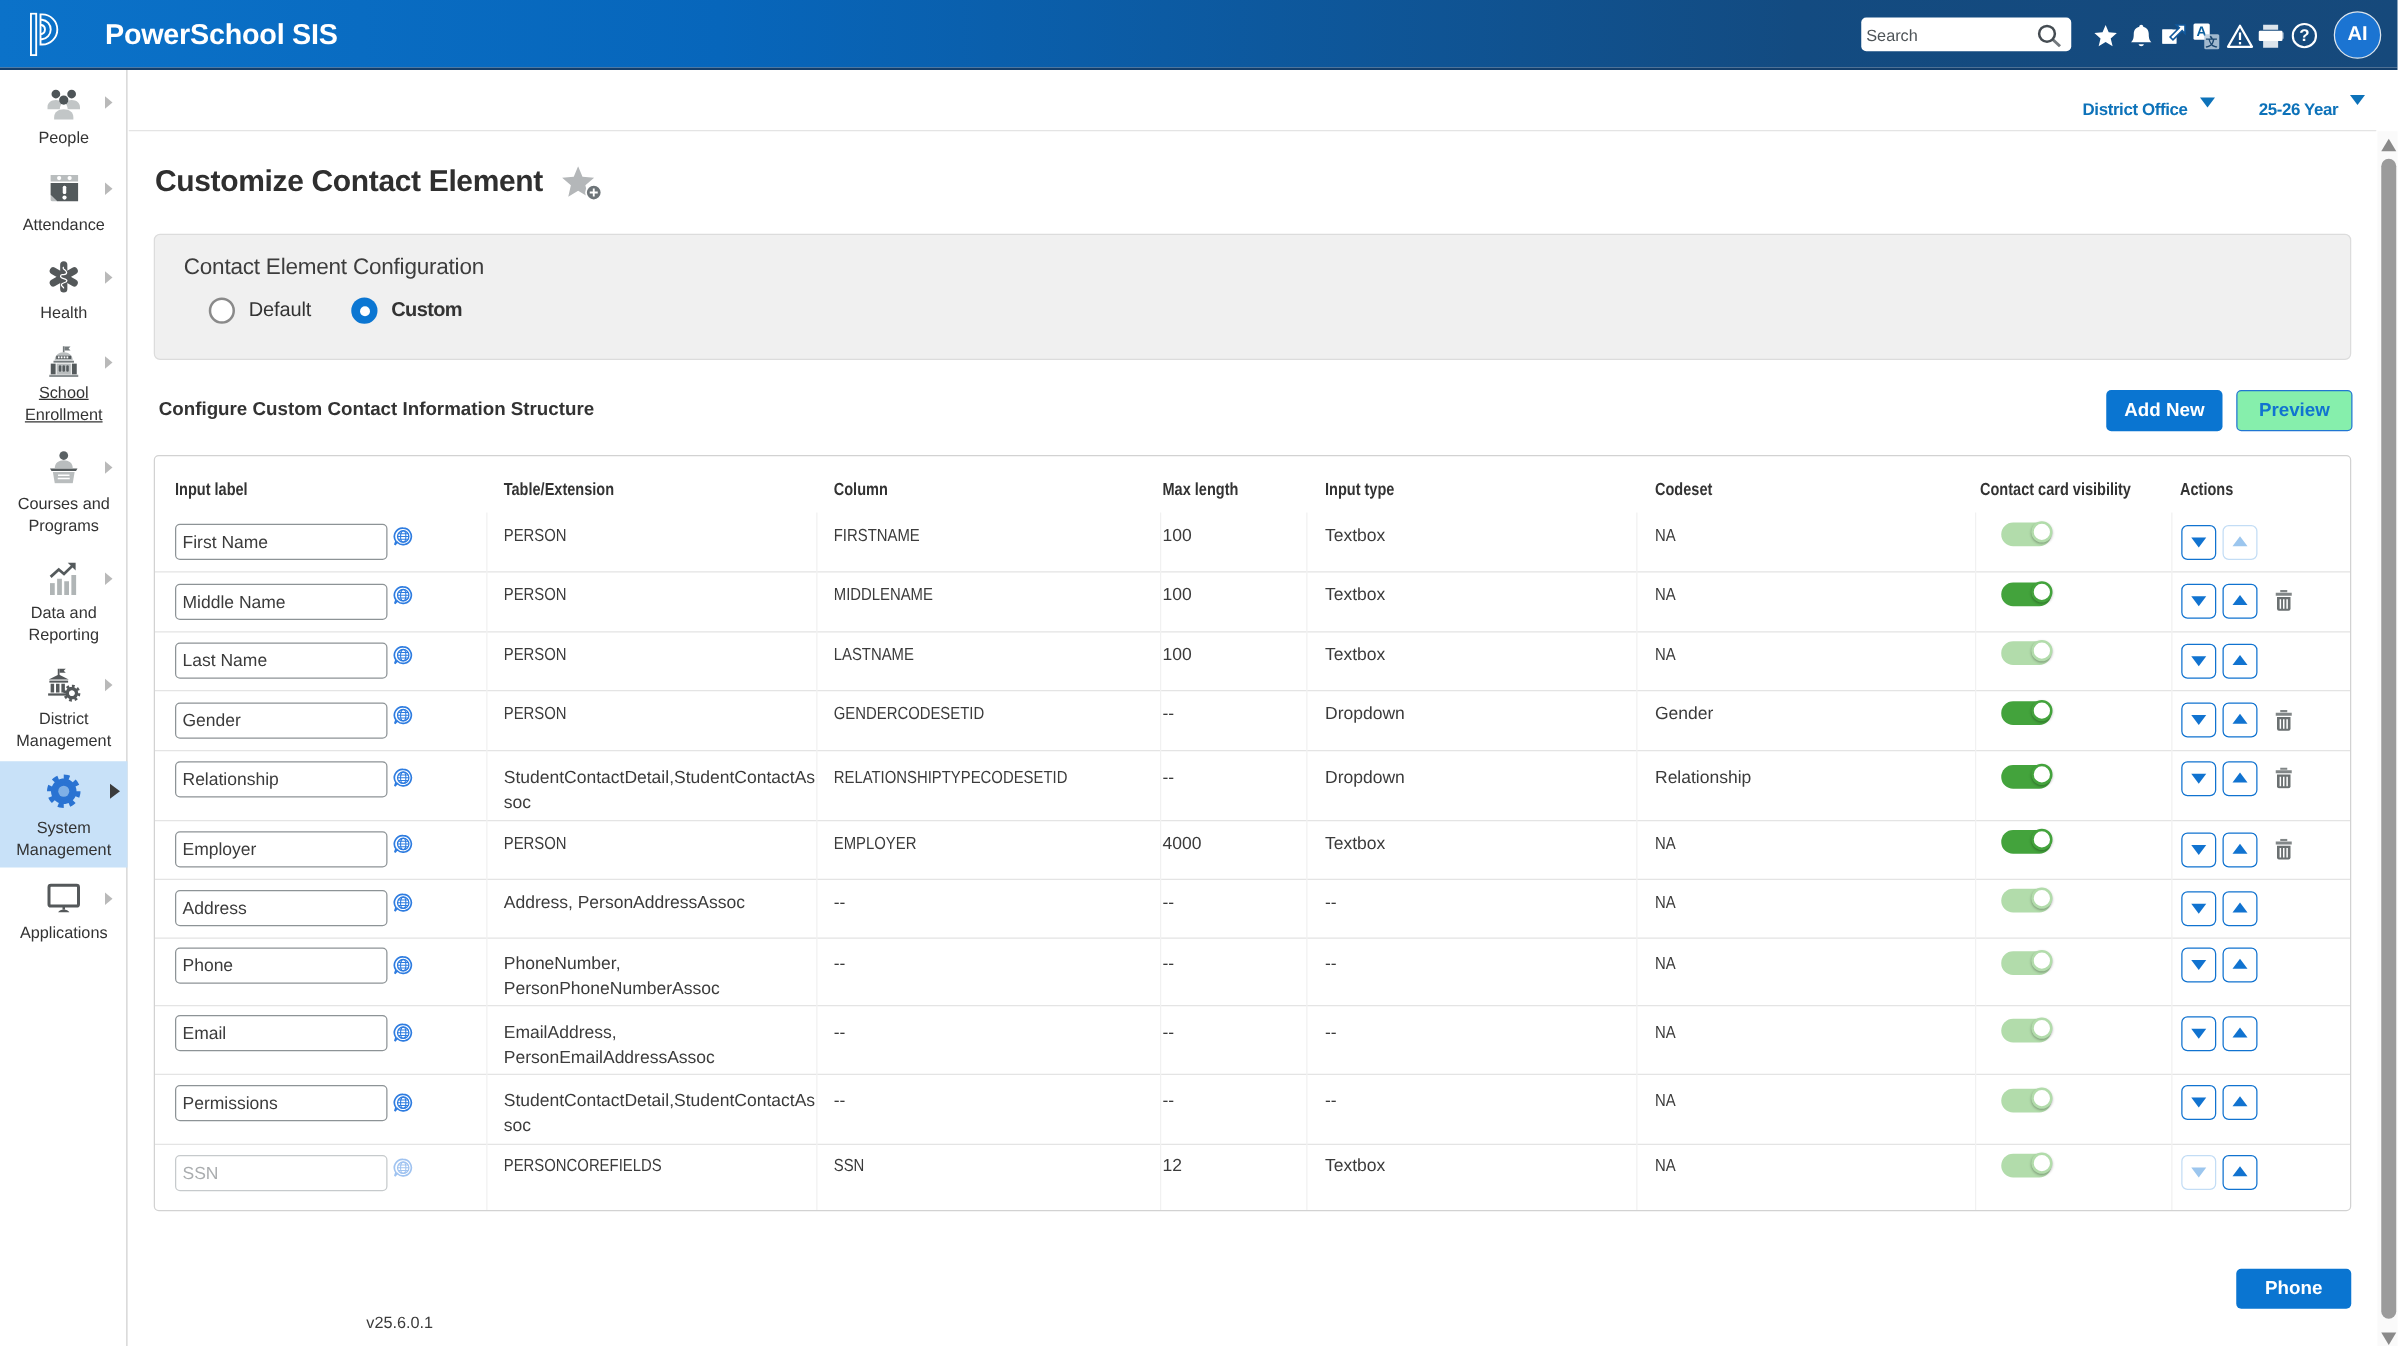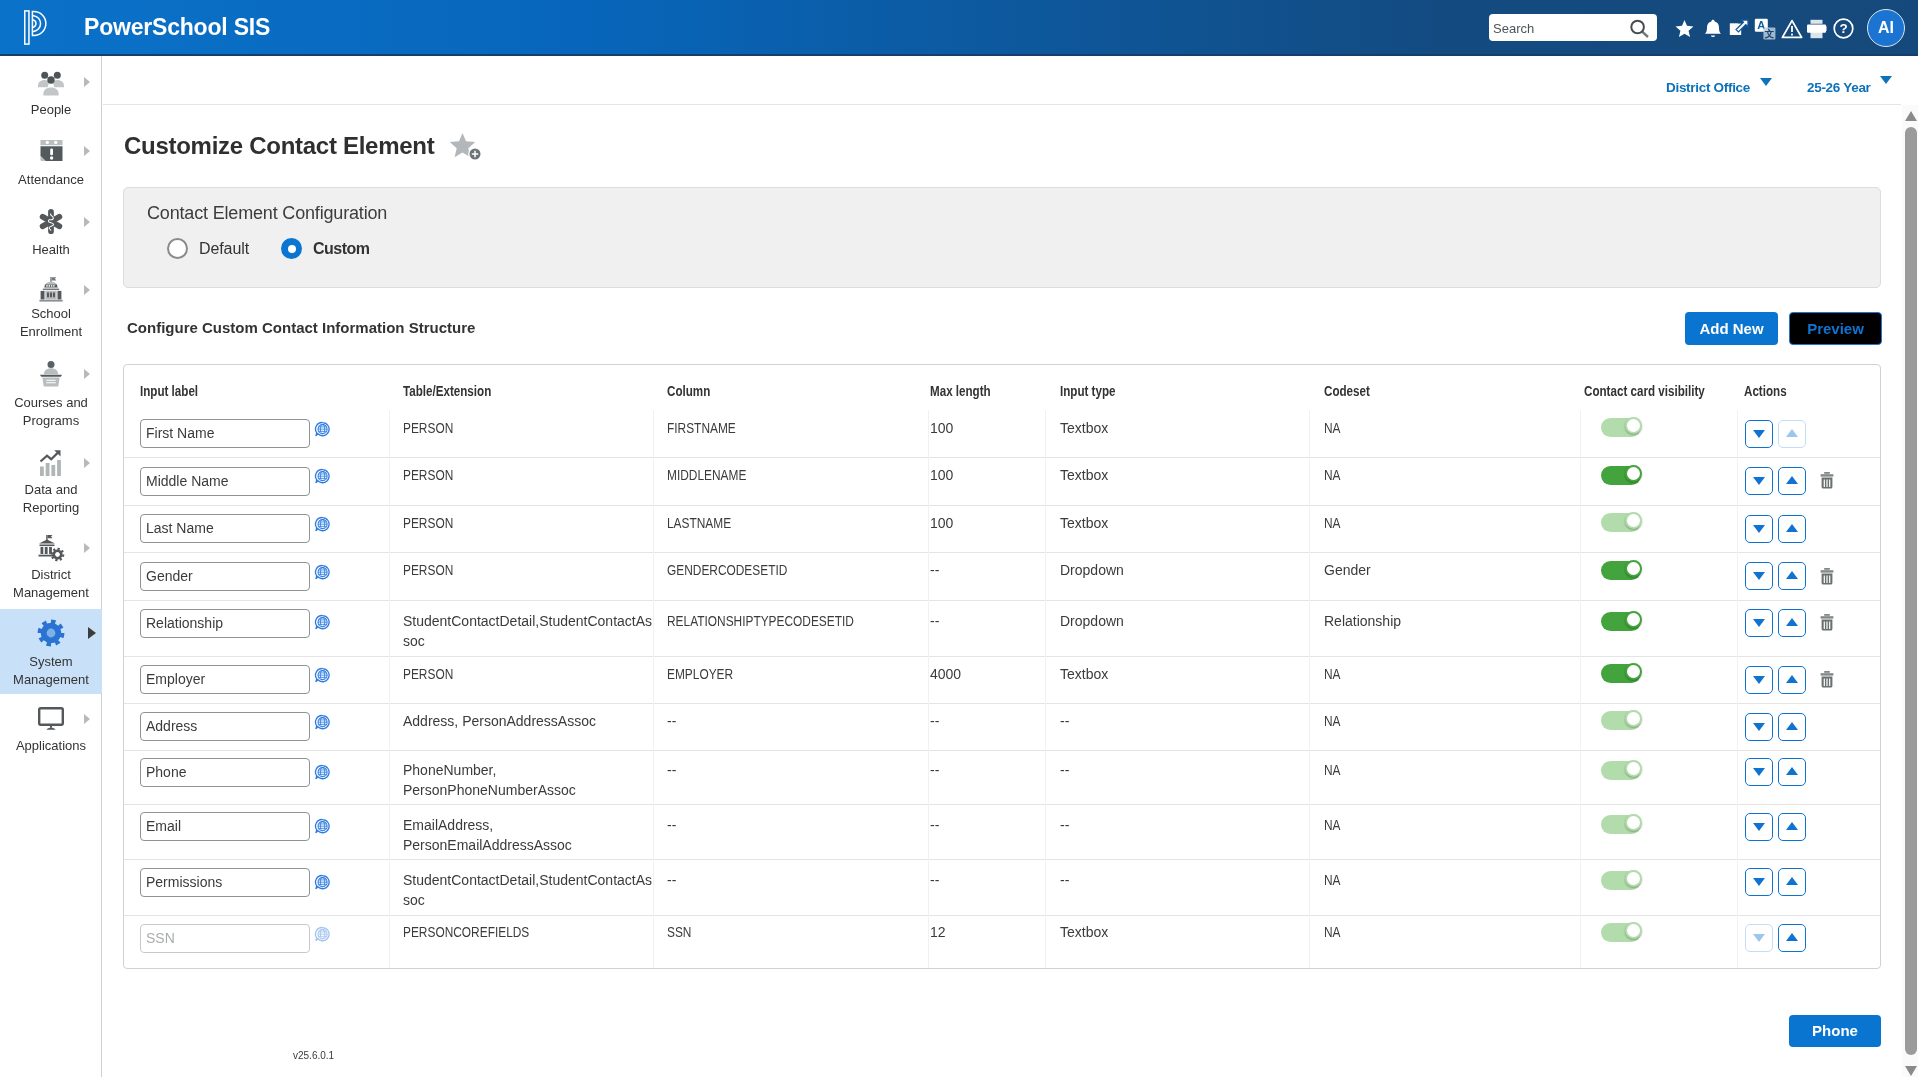--- a/index.html
+++ b/index.html
@@ -35,21 +35,21 @@
 #panel-title { position:absolute; left:147px; top:203px; font-size:18px; color:#3d3d3d; letter-spacing:-0.17px; }
 .radio { position:absolute; width:21px; height:21px; border-radius:50%; background:#fff; border:2px solid #8a8a8a; }
 .radio.sel { border:none; background:#0b76d2; }
 .radio.sel::after { content:''; position:absolute; left:6.5px; top:6.5px; width:8px; height:8px; border-radius:50%; background:#fff; }
 .radlab { position:absolute; font-size:16px; color:#333; letter-spacing:-0.1px; }
 
 
 #sect { position:absolute; left:127px; top:319px; font-size:15px; font-weight:bold; color:#333; }
 .btn { position:absolute; width:93px; height:33px; border-radius:4px; font-size:15px; font-weight:bold; text-align:center; line-height:33px; }
 .btn.primary { background:#0a75d1; color:#fff; }
-.btn.ghost { background:#000000; border:1px solid #2176d2; color:#1173d0; line-height:31px; }
+.btn.ghost { background:#86efac; border:1px solid #2176d2; color:#1173d0; line-height:31px; }
 
 
 #tbl { position:absolute; left:123px; top:364px; width:1758px; height:605px; border:1px solid #d2d2d2; border-radius:4px; background:#fff; }
 .th { position:absolute; font-size:14px; font-weight:bold; color:#333; top:383px; transform:scaleX(0.83); transform-origin:0 50%; }
 .sep { position:absolute; left:124px; width:1756px; height:1px; background:#e4e4e4; }
 .vline { position:absolute; top:410px; width:1px; height:558px; background:#f1f1f1; }
 .cell { position:absolute; font-size:14px; color:#3b3b3b; line-height:20px; white-space:nowrap; }
 .caps { display:inline-block; transform:scaleX(0.85); transform-origin:0 50%; }
 .inp { position:absolute; left:140px; width:170px; height:29px; border:1px solid #8d9396; border-radius:4px; background:#fff; font-size:14px; color:#3b3b3b; padding-left:5px; line-height:27px; }
 .inp.dis { border-color:#c6cacc; color:#aaadaf; }
@@ -64,21 +64,21 @@
 .abtn.dis .tri-d { border-top-color:#9cc6ee; }
 .abtn.dis .tri-u { border-bottom-color:#9cc6ee; }
 
 
 #sb-track { position:absolute; left:1902px; top:105px; width:16px; height:972px; background:#fafafa; }
 #sb-thumb { position:absolute; left:1905px; top:127px; width:12px; height:928px; background:#9b9b9b; border-radius:6px; }
 .sb-arr-u { position:absolute; left:1905px; top:111px; width:0; height:0; border-left:6px solid transparent; border-right:6px solid transparent; border-bottom:10px solid #8a8a8a; }
 .sb-arr-d { position:absolute; left:1905px; top:1066px; width:0; height:0; border-left:6px solid transparent; border-right:6px solid transparent; border-top:10px solid #8a8a8a; }
 
 #submit { position:absolute; left:1789px; top:1015px; width:92px; height:32px; background:#0a75d1; color:#fff; font-size:15px; font-weight:bold; text-align:center; line-height:32px; border-radius:4px; }
-#version { position:absolute; left:293px; top:1050px; font-size:10px; color:#3b3b3b; }
+#version { position:absolute; left:293px; top:1050px; font-size:13px; color:#3b3b3b; }
 </style>
 </head>
 <body>
 
 <div id="header">
   <svg class="abs" style="left:24px;top:10px;" width="28" height="35" viewBox="0 0 28 35">
 <g fill="none" stroke="#fff" stroke-width="1.5">
 <rect x="0.75" y="0.9" width="4.2" height="33.2"></rect>
 <path d="M8.4 25.6 V1.5 h1.4 a12.05 12.05 0 0 1 0 24.1 z"></path>
 <path d="M8.4 5.8 h1.2 a7.85 7.85 0 0 1 0 15.6 h-1.2"></path>
@@ -184,21 +184,21 @@
         </g>
 <rect x="3.4" y="23.8" width="23.2" height="1.8" fill="#8a9092"></rect>
 <rect x="9" y="8.6" width="12" height="2.6" fill="#545a5c"></rect>
 <g fill="#fff">
           <rect x="10.3" y="9.1" width="1.4" height="1.6"></rect>
           <rect x="12.6" y="9.1" width="1.4" height="1.6"></rect>
           <rect x="14.9" y="9.1" width="1.4" height="1.6"></rect>
           <rect x="17.2" y="9.1" width="1.4" height="1.6"></rect>
         </g>
 </svg></div>
-<div class="nav-label" style="top:249px;font-weight:normal;">School<br>Enrollment</div>
+<div class="nav-label" style="top:249px;font-weight:normal;text-decoration:underline;">School<br>Enrollment</div>
 <div class="chev" style="top:229px;"></div>
 <div class="nav-ico" style="top:304px;"><svg width="30" height="27" viewBox="0 0 30 27">
 <circle cx="15" cy="4.4" r="3.5" fill="#5a6164"></circle>
 <path d="M7.8 14.3c0-3.9 3.2-6.1 7.2-6.1s7.2 2.2 7.2 6.1z" fill="#b9bdbe"></path>
 <path d="M4 14.8h22l-1.2 2H5.2z" fill="#545a5c"></path>
 <path d="M6.3 17.6h17.4l-1.5 9H7.8z" fill="#b9bdbe"></path>
 <path d="M10.4 20.2h9.2M10.2 22.8h9.6" stroke="#fff" stroke-width="1.1"></path>
 </svg></div>
 <div class="nav-label" style="top:338px;font-weight:normal;">Courses and<br>Programs</div>
 <div class="chev" style="top:312.5px;"></div>

